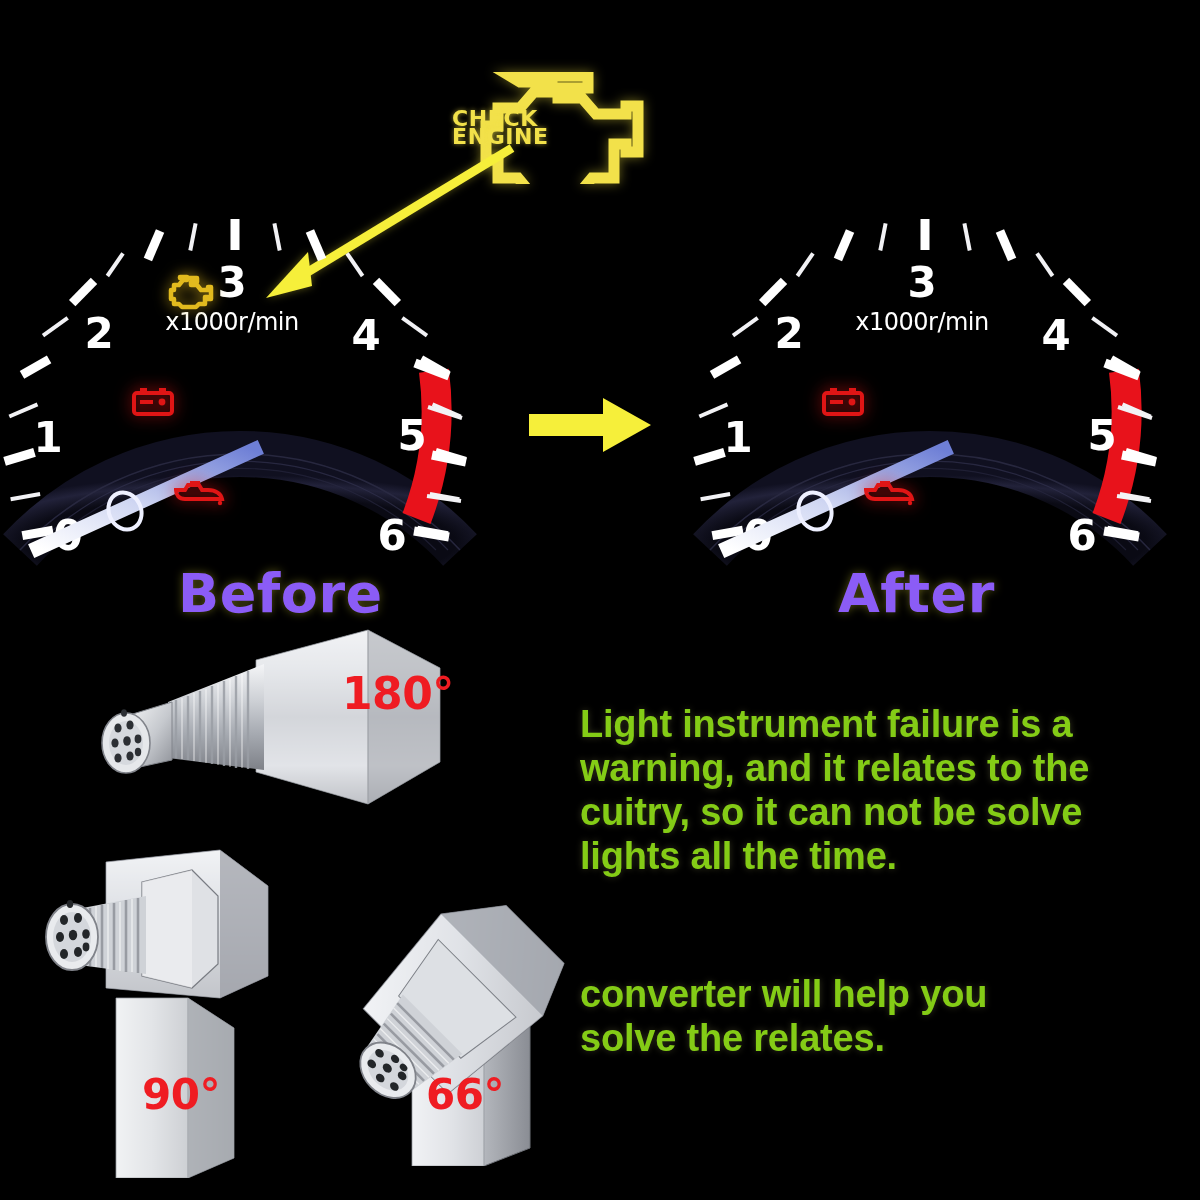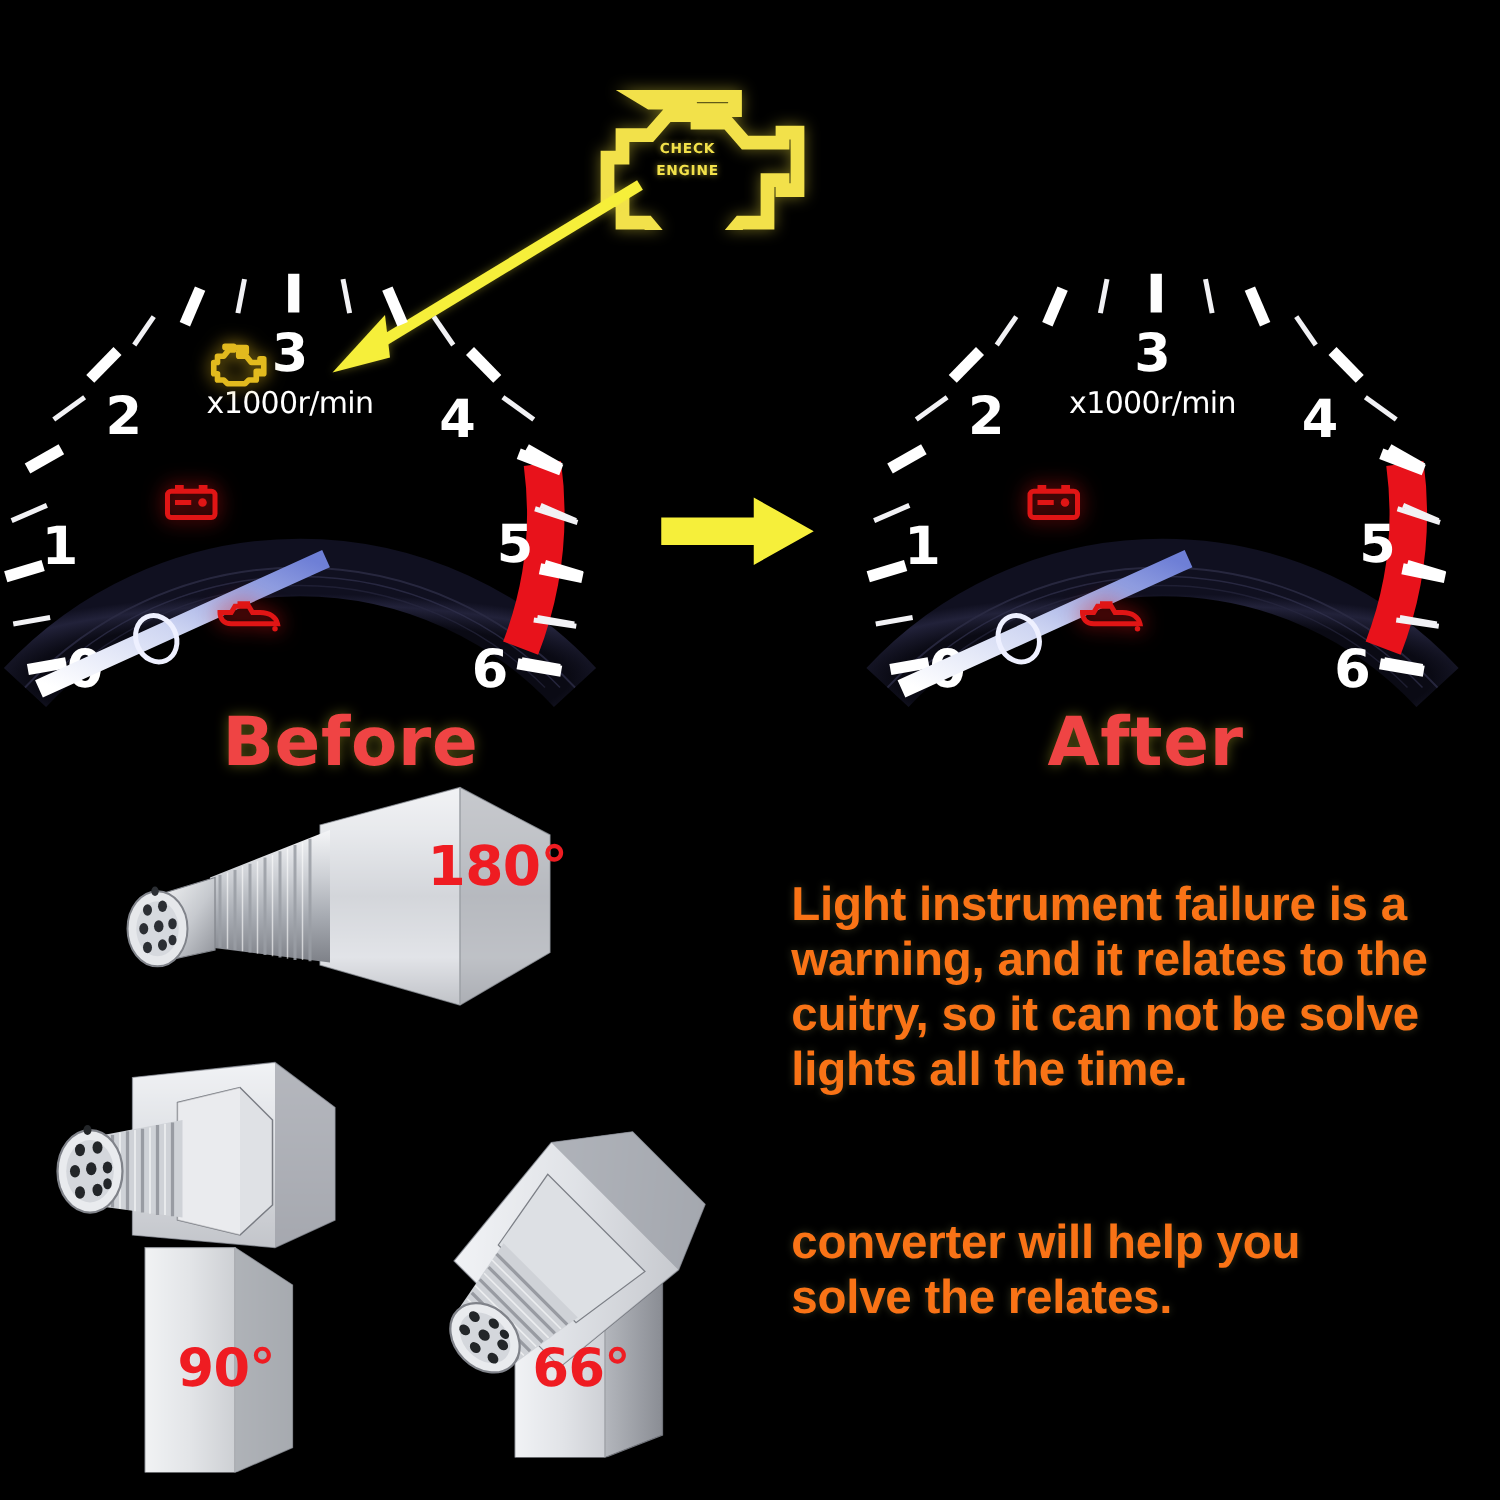--- a/index.html
+++ b/index.html
@@ -10,22 +10,22 @@
   }
   #stage{ position:absolute; inset:0; background:#000; }
 
   
   .abs{ position:absolute; }
 
   
   .ce-badge{ left:452px; top:72px; width:196px; height:112px; }
   .ce-badge svg{ display:block; filter:drop-shadow(0 0 6px rgba(240,225,60,.45)); }
   .ce-text{
-    position:absolute; left:0; right:0; top:38px; text-align:center;
-    font-size:11px; font-weight:bold; line-height:18px; letter-spacing:.6px;
+    position:absolute; left:0; right:0; top:38px; 
+    font-size:22px; font-weight:bold; line-height:18px; letter-spacing:.6px;
     color:#f2e14a; font-family:"DejaVu Sans", sans-serif;
     text-shadow:0 0 5px rgba(242,225,74,.6);
   }
   .ce-text span{ display:block; }
 
   
   .gauge{ position:absolute; top:120px; width:580px; height:430px; }
   .gauge.left{ left:-40px; }
   .gauge.right{ left:650px; }
   .gauge svg{ display:block; width:100%; height:100%; overflow:visible; }
@@ -47,31 +47,31 @@
   .tt-red{ filter:drop-shadow(0 0 8px rgba(220,20,20,.8)); }
 
   
   .arrow-diag{ left:250px; top:140px; width:270px; height:160px; }
   .arrow-diag svg{ filter:drop-shadow(0 0 4px rgba(245,235,60,.35)); }
   .arrow-right{ left:525px; top:392px; width:130px; height:66px; }
 
   
   .ba-label{
     position:absolute; font-family:"DejaVu Sans", sans-serif; font-weight:bold;
-    font-size:54px; color:#ef4444; letter-spacing:.5px;
+    font-size:54px; color:#8b5cf6; letter-spacing:.5px;
     text-shadow:0 0 10px rgba(246,239,58,.35);
   }
   .ba-before{ left:178px; top:562px; }
   .ba-after{ left:838px; top:562px; }
 
   
   .copy{
-    position:absolute; left:633px; width:552px;
+    position:absolute; left:580px; width:552px;
     font-family:"Liberation Sans", sans-serif; font-weight:bold;
-    color:#f97316; font-size:38px; line-height:44px; letter-spacing:-.2px;
+    color:#84cc16; font-size:38px; line-height:44px; letter-spacing:-.2px;
     text-shadow:0 0 7px rgba(242,240,142,.22);
   }
   .copy p{ margin:0; }
   .copy-1{ top:702px; }
   .copy-2{ top:972px; }
 
   
   .prod{ position:absolute; }
   .prod svg{ display:block; }
   .deg{

